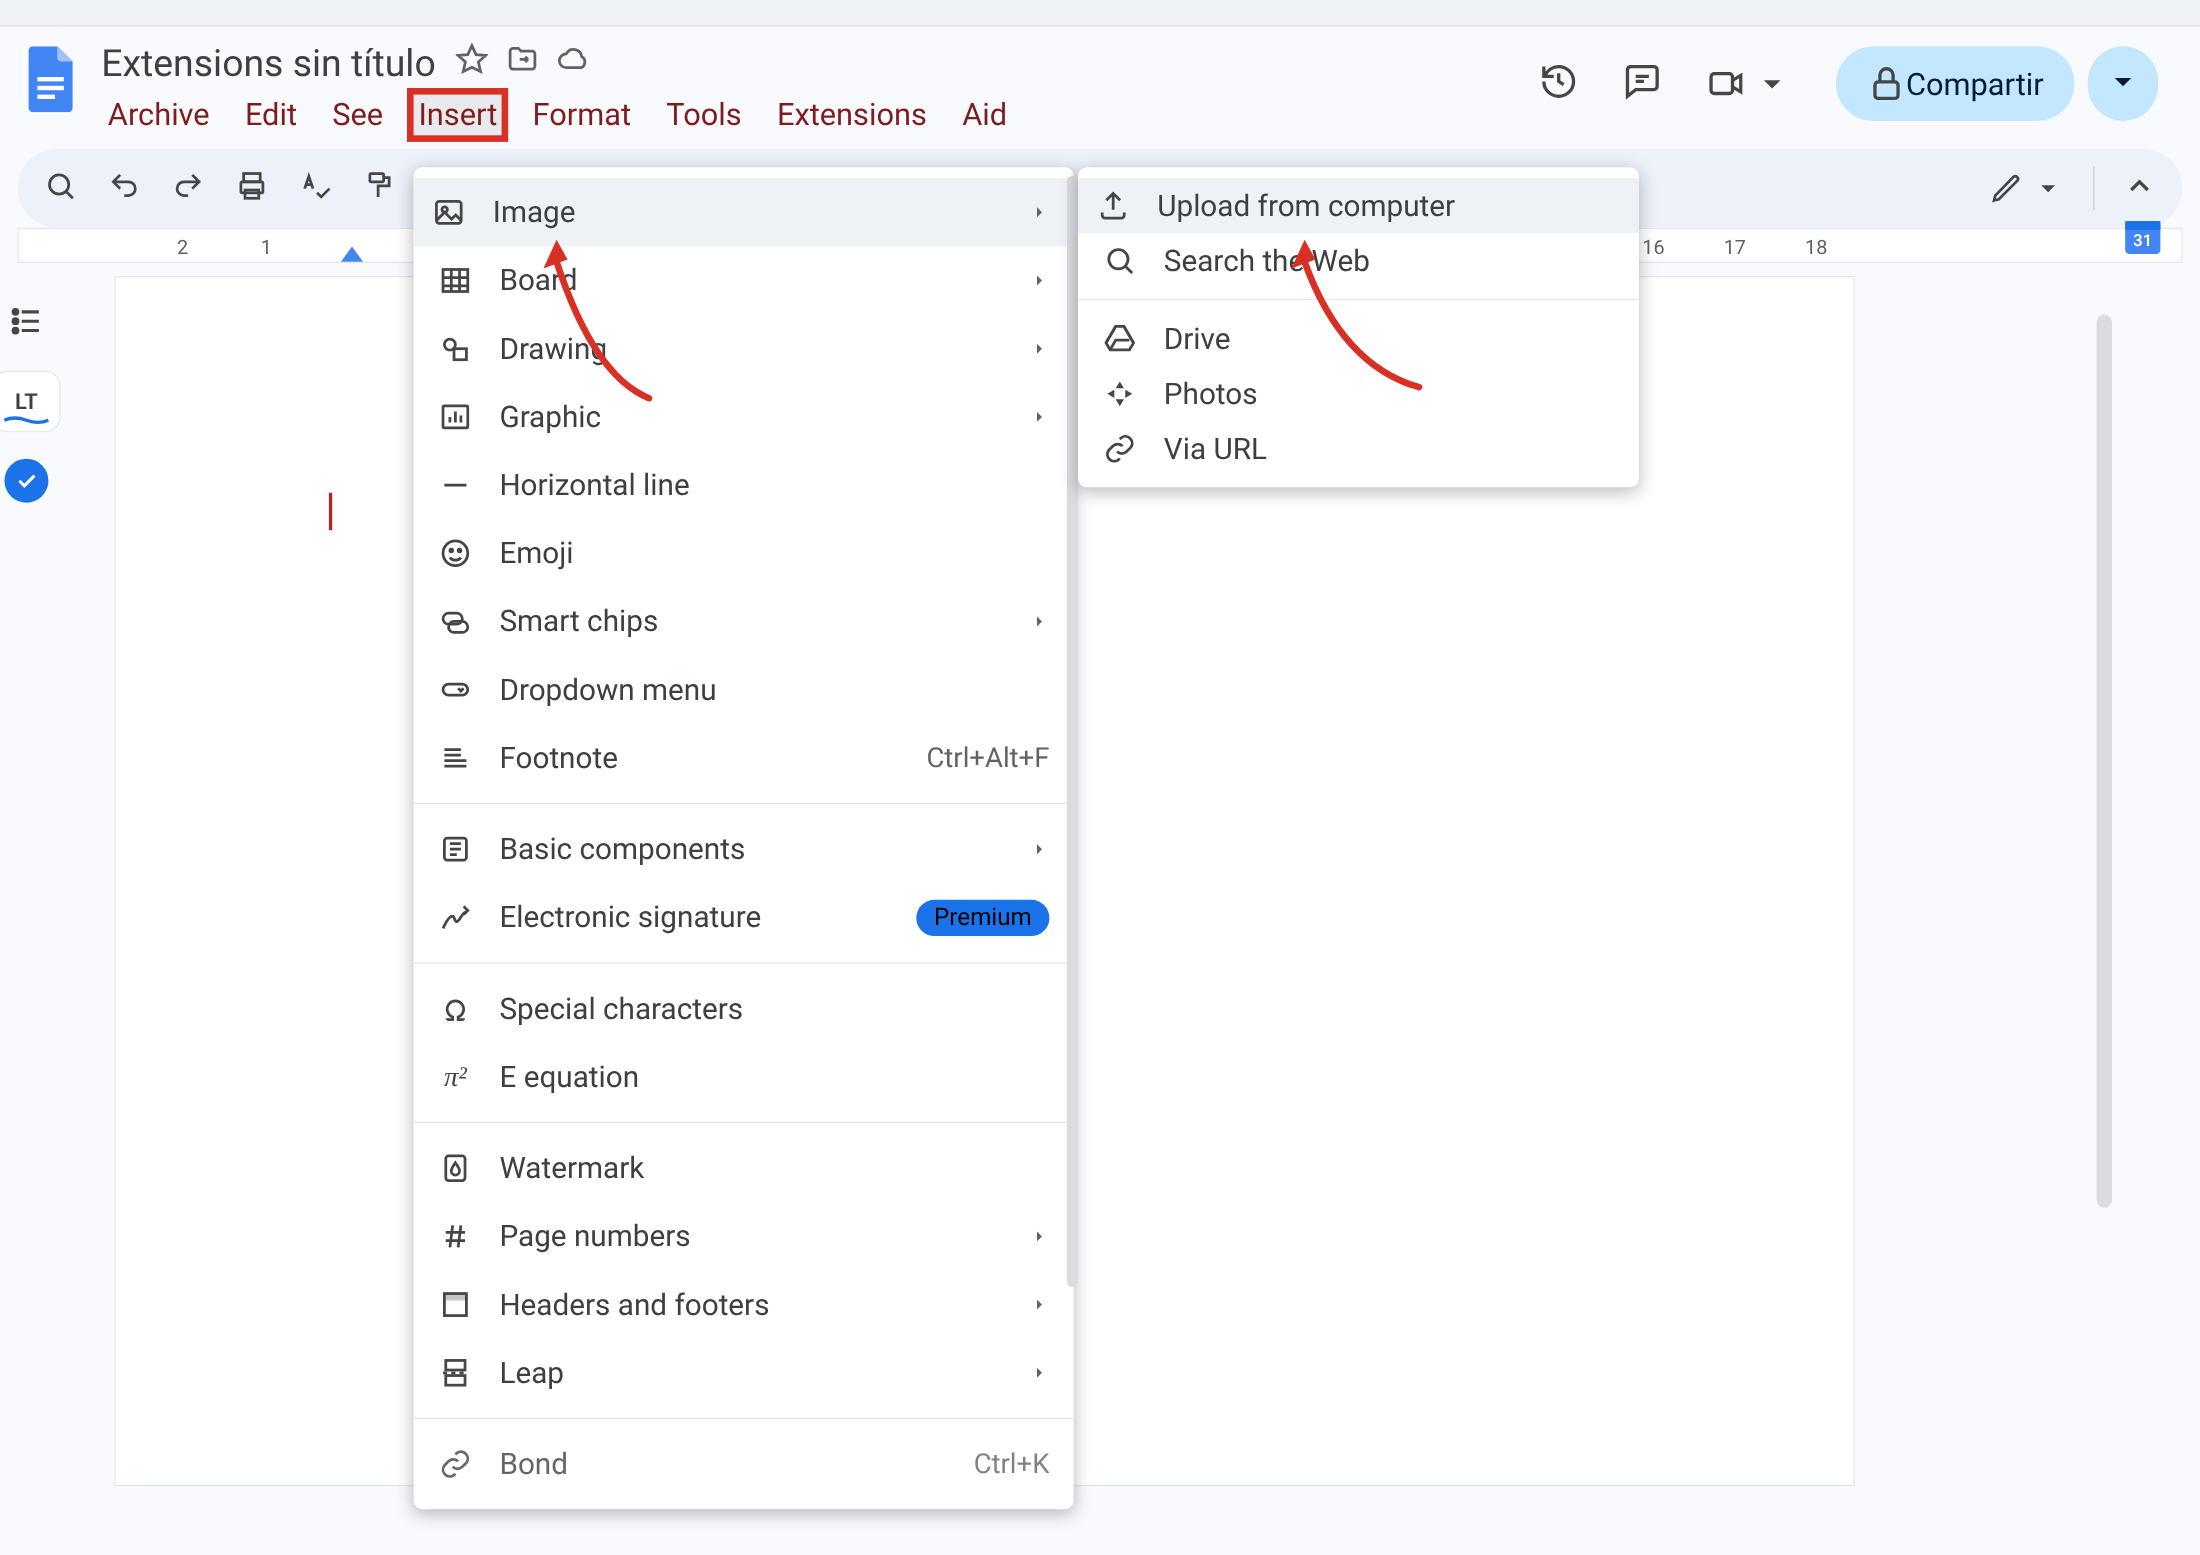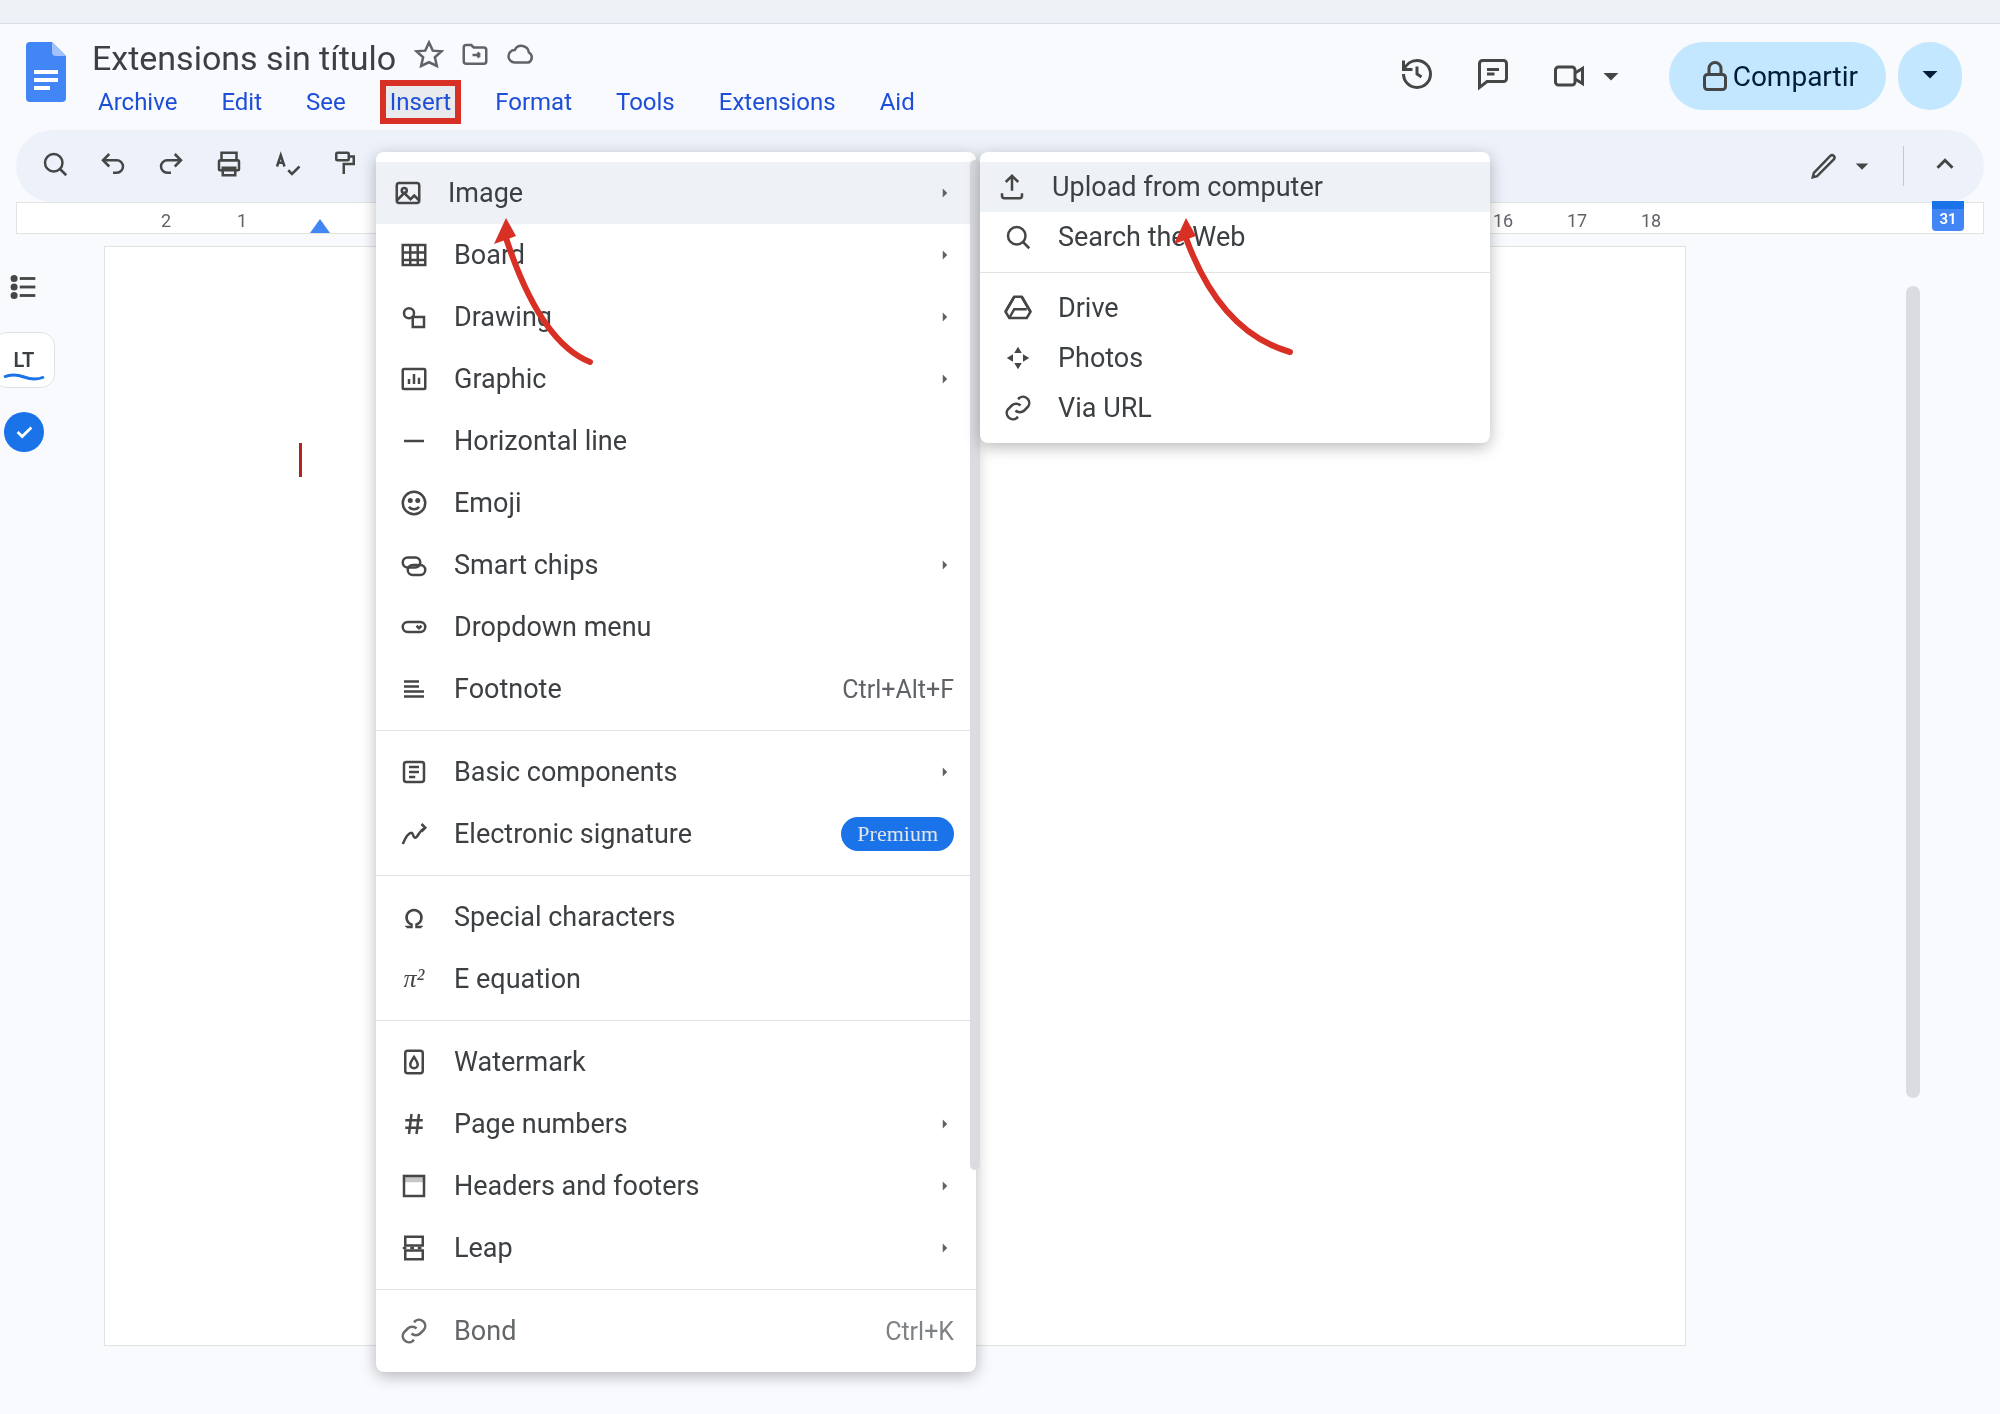--- a/index.html
+++ b/index.html
@@ -9,21 +9,21 @@
 
 .app-bar { display: flex; align-items: flex-start; padding: 10px 18px 0 18px; gap: 18px; }
 .docs-logo { width: 56px; height: 76px; display:flex; align-items:center; justify-content:center; }
 .docs-logo svg { width:48px; height:60px; }
 
 .title-row { display:flex; align-items:center; gap:18px; font-size:34px; color:#5f6368; margin-top:4px;}
 .title-text { font-size:34px; color:#3c4043; }
 .title-icons { display:flex; gap:16px; color:#5f6368; }
 .title-icons svg { width:30px; height:30px; }
 
-.menu-bar { display:flex; gap:32px; font-size:24px; color:#1d4ed8; margin-top:6px; }
+.menu-bar { display:flex; gap:20px; font-size:28px; color:#7f1d1d; margin-top:6px; }
 .menu-item { padding:4px 6px; }
 .menu-item.highlight { background:#e8eaed; outline:6px solid #d93025; outline-offset:-2px; }
 
 .right-controls { margin-left:auto; display:flex; align-items:center; gap:40px; padding-right:20px; margin-top:8px;}
 .right-controls svg { width:36px; height:36px; color:#444746; }
 .share-btn { display:flex; align-items:center; background:#c2e7ff; border-radius:40px; padding:16px 28px; font-size:28px; color:#001d35; }
 .share-more { background:#c2e7ff; border-radius:40px; padding:14px; margin-left:-28px;}
 
 .toolbar { margin:10px 16px 0 16px; background:#edf2fa; border-radius:40px; height:72px; display:flex; align-items:center; padding:0 24px; gap:28px; position:relative;}
 .toolbar svg { width:30px; height:30px; color:#444746;}
@@ -49,21 +49,21 @@
 .insert-menu { left:376px; top:152px; width:600px; max-height:1250px;}
 .insert-menu .scroll { position:absolute; right:-4px; top:8px; width:10px; height:1010px; background:#dadce0; border-radius:6px;}
 .menu-row { display:flex; align-items:center; height:62px; padding:0 22px; gap:24px; position:relative;}
 .menu-row.hover { background:#eef1f5;padding-left:16px; }
 .menu-row .mi-icon { width:32px; display:flex; justify-content:center; color:#444746;}
 .menu-row .mi-icon svg{width:30px; height:30px;}
 .menu-row .arrow { margin-left:auto; color:#5f6368;}
 .menu-row .arrow svg{width:18px;height:18px;}
 .menu-row .shortcut { margin-left:auto; color:#5f6368; font-size:25px;}
 .menu-sep { height:1px; background:#e1e3e1; margin:10px 0;}
-.premium-badge { background:#1a73e8; color:#e5e5e5; border-radius:20px; font-size:22px; padding:4px 16px; margin-left:auto;font-family:Liberation Serif, serif;}
+.premium-badge { background:#1a73e8; color:#000000; border-radius:20px; font-size:22px; padding:4px 16px; margin-left:auto;}
 
 .submenu { left:980px; top:152px; width:510px; }
 .submenu .menu-row { height:50px; }
 
 
 .side-panel { position:absolute; right:0; top:150px; width:70px; display:flex; flex-direction:row; align-items:center; gap:62px; padding-top:24px;}
 .side-panel .sp-item { width:42px; height:42px; display:flex; align-items:center; justify-content:center;}
 .side-panel svg{width:36px;height:36px;}
 .side-panel .plus { font-size:44px; color:#444746; font-weight:300;}
 

